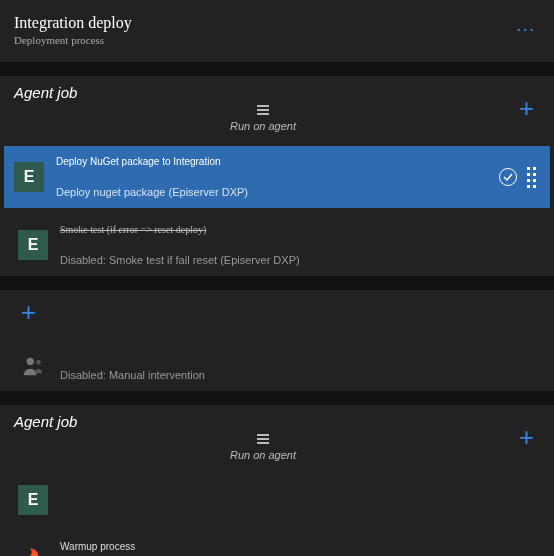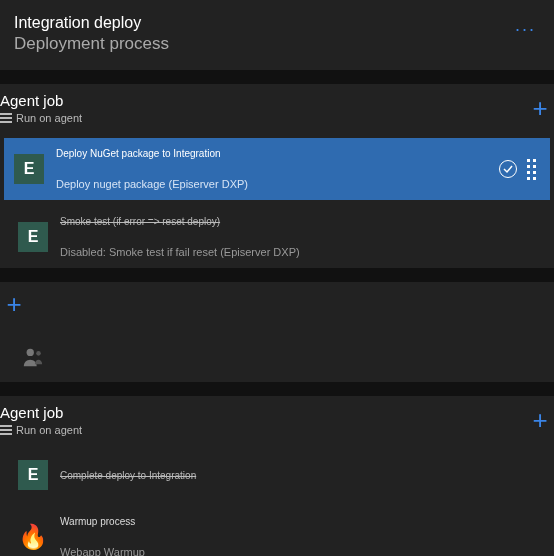--- a/index.html
+++ b/index.html
@@ -12,46 +12,48 @@
   .panel {
     background: #222;
     padding: 6px 0;
   }
 
   
   .header {
     display: flex;
     align-items: flex-start;
     padding: 8px 14px 10px 14px;
+    font-family: Liberation Serif, serif;
   }
   .header-text { flex: 1; }
   .header-title { font-size: 16px; color: #fff; }
-  .header-sub { font-size: 17px; color: #aaa; margin-top: 2px; }
+  .header-sub { font-size: 11px; color: #aaa; margin-top: 2px; }
   .header-more {
     color: #3a84e6;
     font-size: 18px;
     letter-spacing: 2px;
     line-height: 14px;
     padding: 4px;
     cursor: pointer;
   }
 
   
   .section {
     margin-top: 14px;
     background: #222;
   }
   .section-header {
     display: flex;
     align-items: center;
-    padding: 8px 0;
+    padding: 8px 14px;
+    font-style: italic;
   }
   .section-titles { flex: 1; }
   .section-title { font-size: 15px; color: #fff; }
-  .section-sub { font-size: 11px; color: #bbb; margin-top: 3px; display: flex; align-items: center; gap: 4px; }
+  .section-sub { font-size: 11px; color: #bbb; margin-top: 3px; display: flex; align-items: center; gap: 4px; flex-direction: column; }
   .add-btn {
     color: #3a84e6;
     font-size: 26px;
     font-weight: 300;
     cursor: pointer;
     width: 28px; height: 28px;
     display: flex; align-items: center; justify-content: center;
   }
 
   
@@ -77,21 +79,21 @@
     display: flex; align-items: center; justify-content: center;
     font-weight: bold;
     font-size: 16px;
     flex-shrink: 0;
   }
   .task-icon.person svg { width: 22px; height: 22px; }
   .task-icon.transparent { background: transparent; }
   .task-icon.flame { background: transparent; font-size: 24px; }
   .task-texts { flex: 1; min-width: 0; }
   .task-title { font-size: 10px; color: #ddd; }
-  .task-title.disabled { text-decoration: line-through; color: #bbb; }
+  .task-title.disabled { text-decoration: line-through; color: #bbb; font-family: Liberation Serif, serif; }
   .task-sub { font-size: 11px; color: #999; margin-top: 19px; }
   .task-right { display: flex; align-items: center; gap: 10px; }
   .check-circle {
     width: 18px; height: 18px;
     border: 1.5px solid #fff;
     border-radius: 50%;
     display: flex; align-items: center; justify-content: center;
     color: #fff;
     font-size: 11px;
   }
@@ -180,20 +182,21 @@
   <div class="task">
     <div class="task-icon transparent person">
       <svg viewBox="0 0 24 24">
           <circle cx="9" cy="7" r="4" fill="#777"></circle>
           <path d="M2 22c0-4 3-7 7-7s7 3 7 7" fill="#777"></path>
           <circle cx="18" cy="8" r="2.5" fill="#555"></circle>
           <path d="M14 20c0-3 2-5 4-5s4 2 4 5" fill="#555"></path>
         </svg>
     </div>
     <div class="task-texts">
+      <div class="task-sub">Disabled: Manual intervention</div>
     </div>
   </div>
 </div>
 
 <div class="section">
   <div class="section-header">
     <div class="section-titles">
       <div class="section-title">Agent job</div>
       <div class="section-sub">
         <span class="mini-icon">
@@ -205,21 +208,20 @@
         </span>
         <span>Run on agent</span>
       </div>
     </div>
     <div class="add-btn">+</div>
   </div>
 
   <div class="task">
     <div class="task-icon">E</div>
     <div class="task-texts">
-      <div class="task-title disabled">Complete deploy to Integration</div>
     </div>
   </div>
 
   <div class="task">
     <div class="task-icon flame">🔥</div>
     <div class="task-texts">
       <div class="task-title">Warmup process</div>
       <div class="task-sub">Webapp Warmup</div>
     </div>
   </div>

